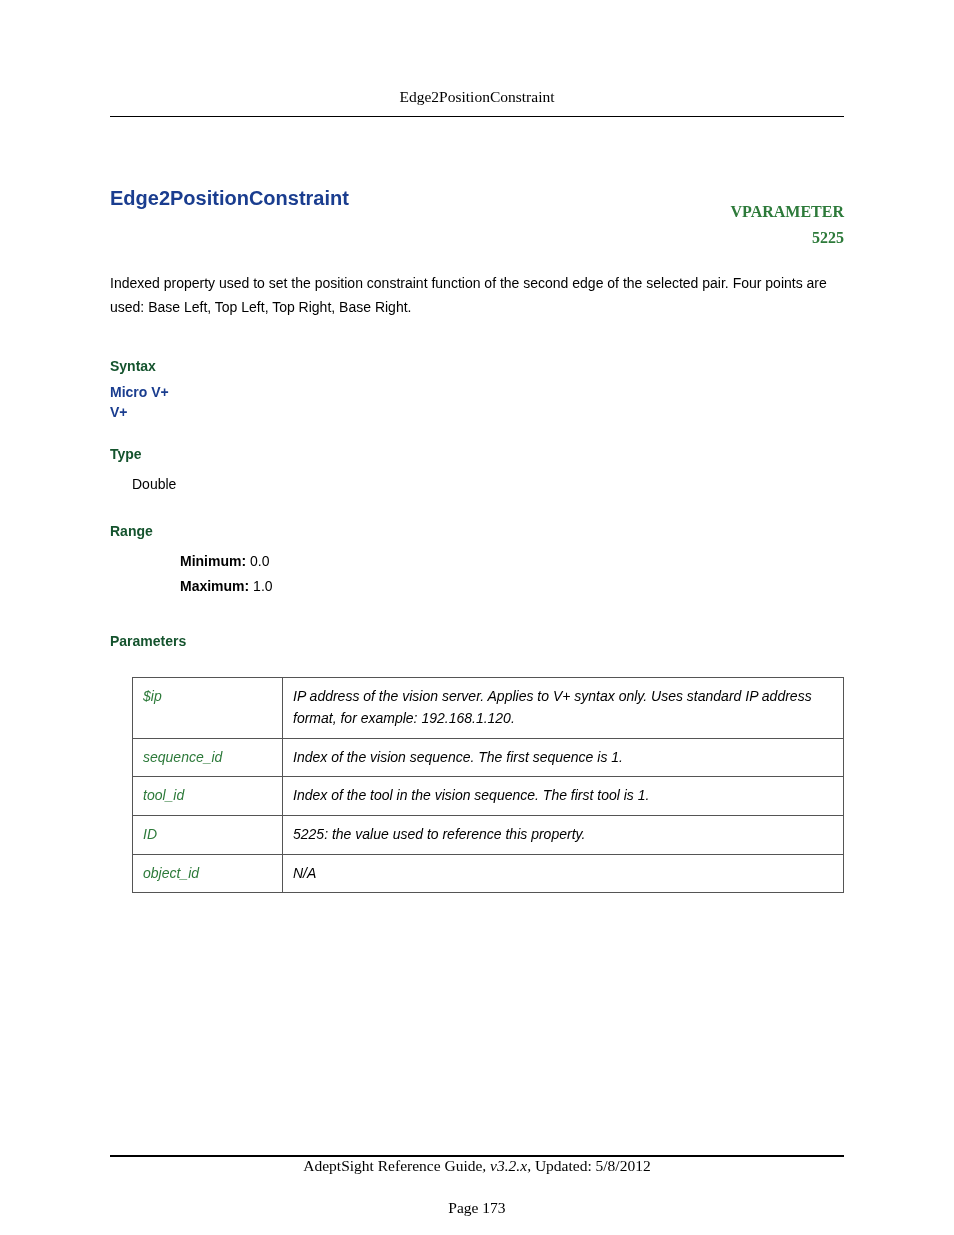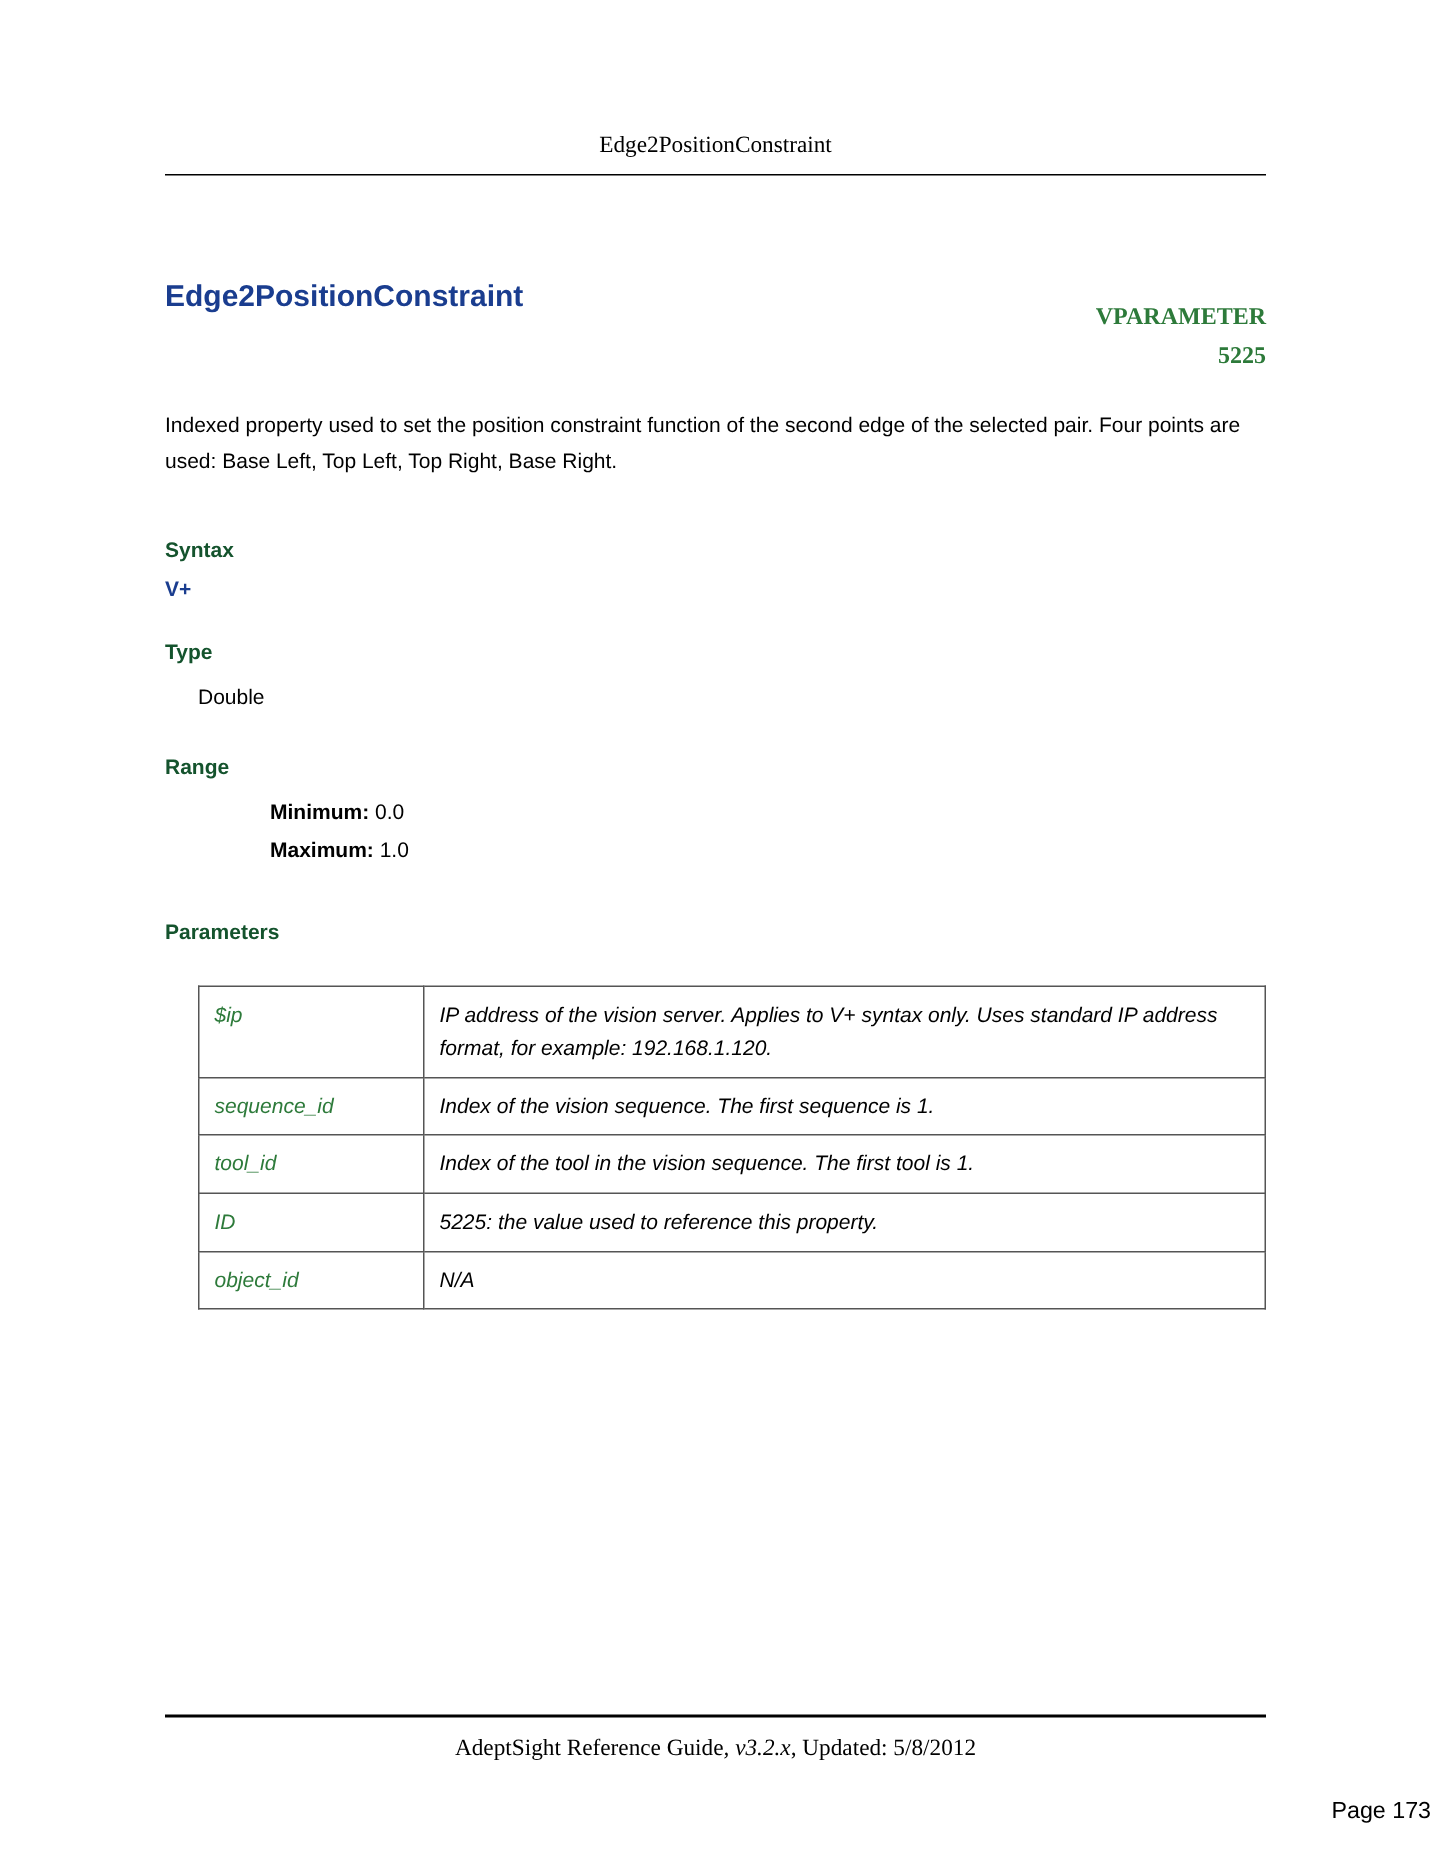--- a/index.html
+++ b/index.html
@@ -101,31 +101,30 @@
     width: 150px;
     font-family: Verdana, Geneva, sans-serif;
   }
   .footer {
     position: absolute;
     bottom: 60px;
     left: 110px;
     right: 110px;
     text-align: center;
     border-top: 2px solid #000;
-    padding-top: 12px;
     font-family: Georgia, 'Times New Roman', serif;
     font-size: 15.5px;
   }
   .footer .doc-version { font-style: italic; }
   .page-num {
     position: absolute;
     bottom: 18px;
     left: 0; right: 0;
-    text-align: right;
-    font-family: Liberation Sans, sans-serif;
+    text-align: center;
+    font-family: Liberation Serif, serif;
     font-size: 15.5px;
   }
 </style>
 </head>
 <body>
 
 <div class="page">
   <div class="header">
     <span>Edge2PositionConstraint</span>
   </div>
@@ -135,20 +134,21 @@
     <div class="vparam-box">
       <div>VPARAMETER</div>
       <div>5225</div>
     </div>
   </div>
 
   <p class="description">Indexed property used to set the position constraint function of the second edge of the selected pair. Four points are used: Base Left, Top Left, Top Right, Base Right.</p>
 
   <div>
     <div class="section-heading">Syntax</div>
+    <div class="sub-heading">Micro V+</div>
     <div class="sub-heading">V+</div>
   </div>
 
   <div class="type-section">
     <div class="section-heading">Type</div>
     <div class="indented">Double</div>
   </div>
 
   <div class="range-section">
     <div class="section-heading">Range</div>

